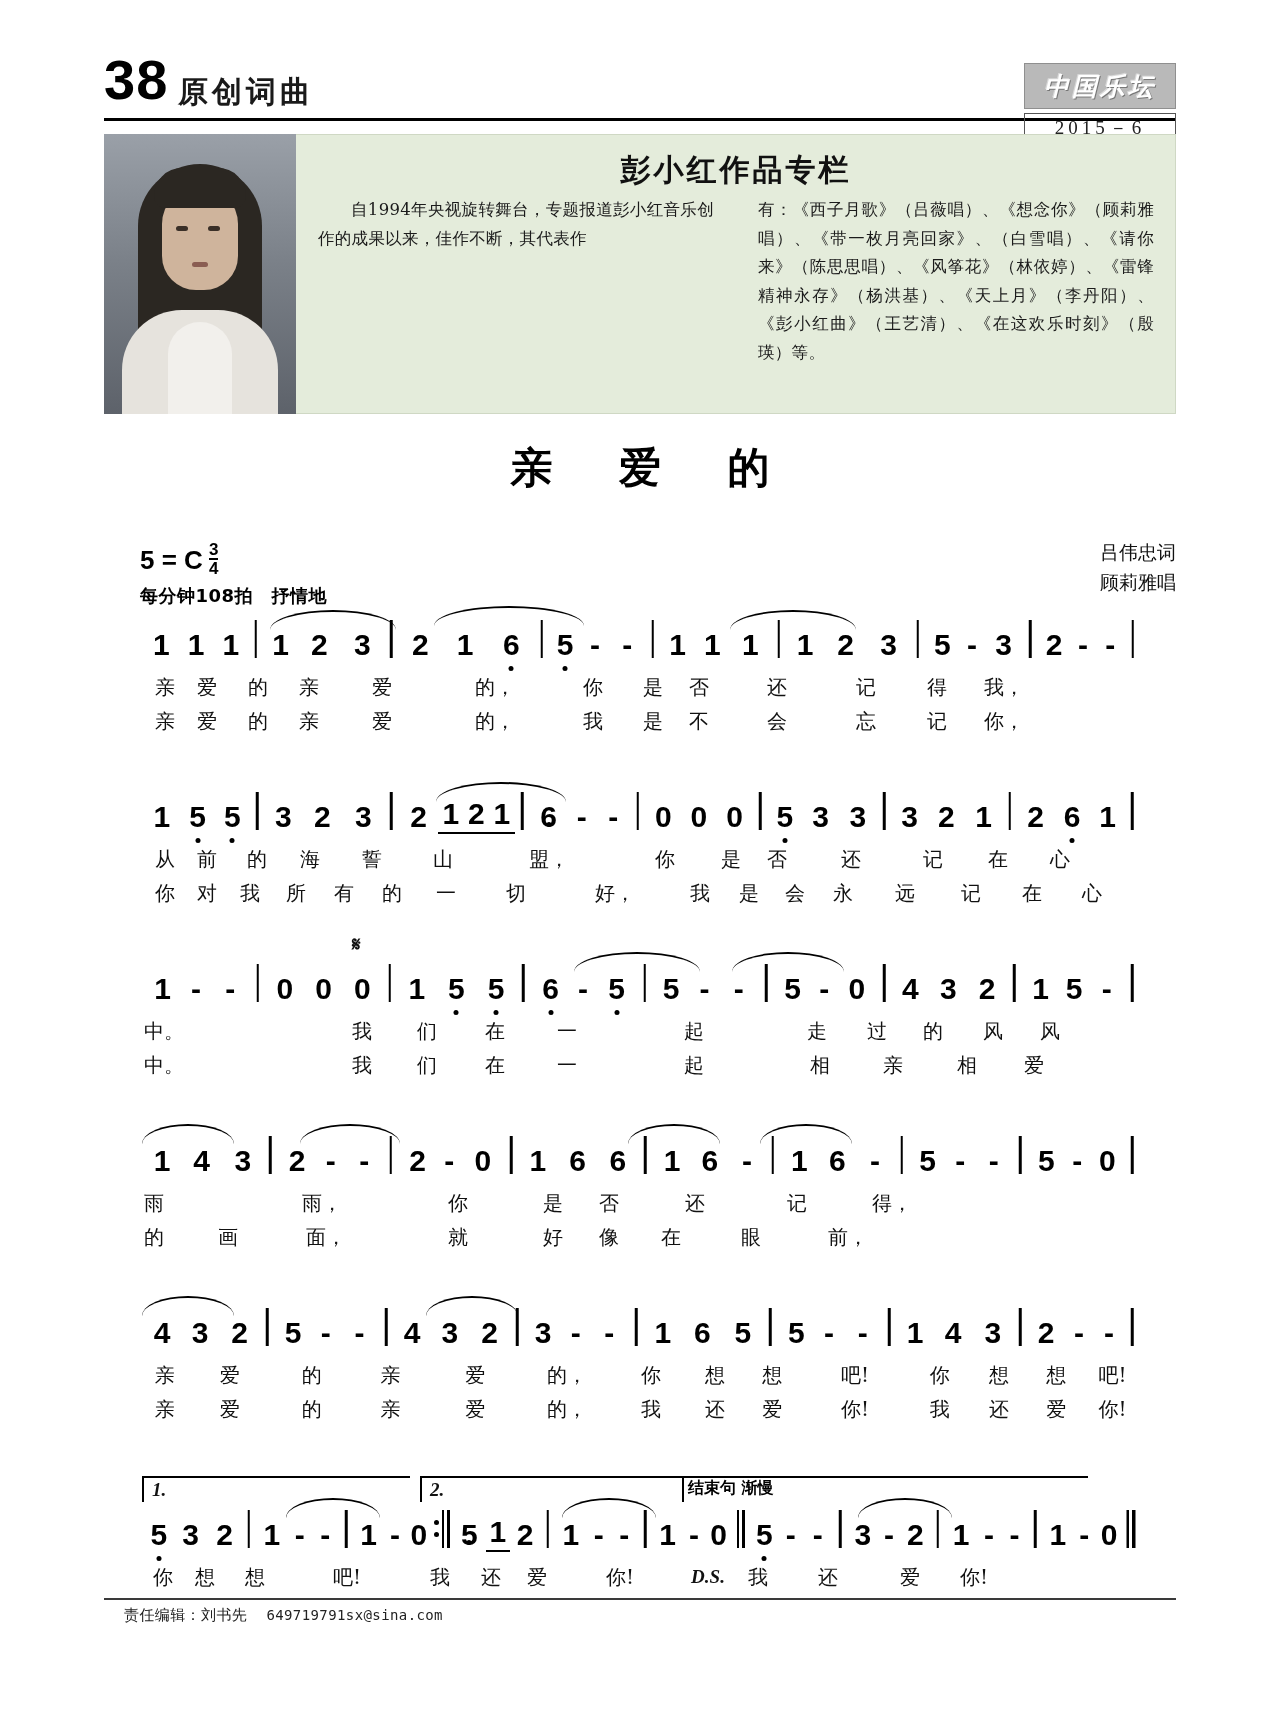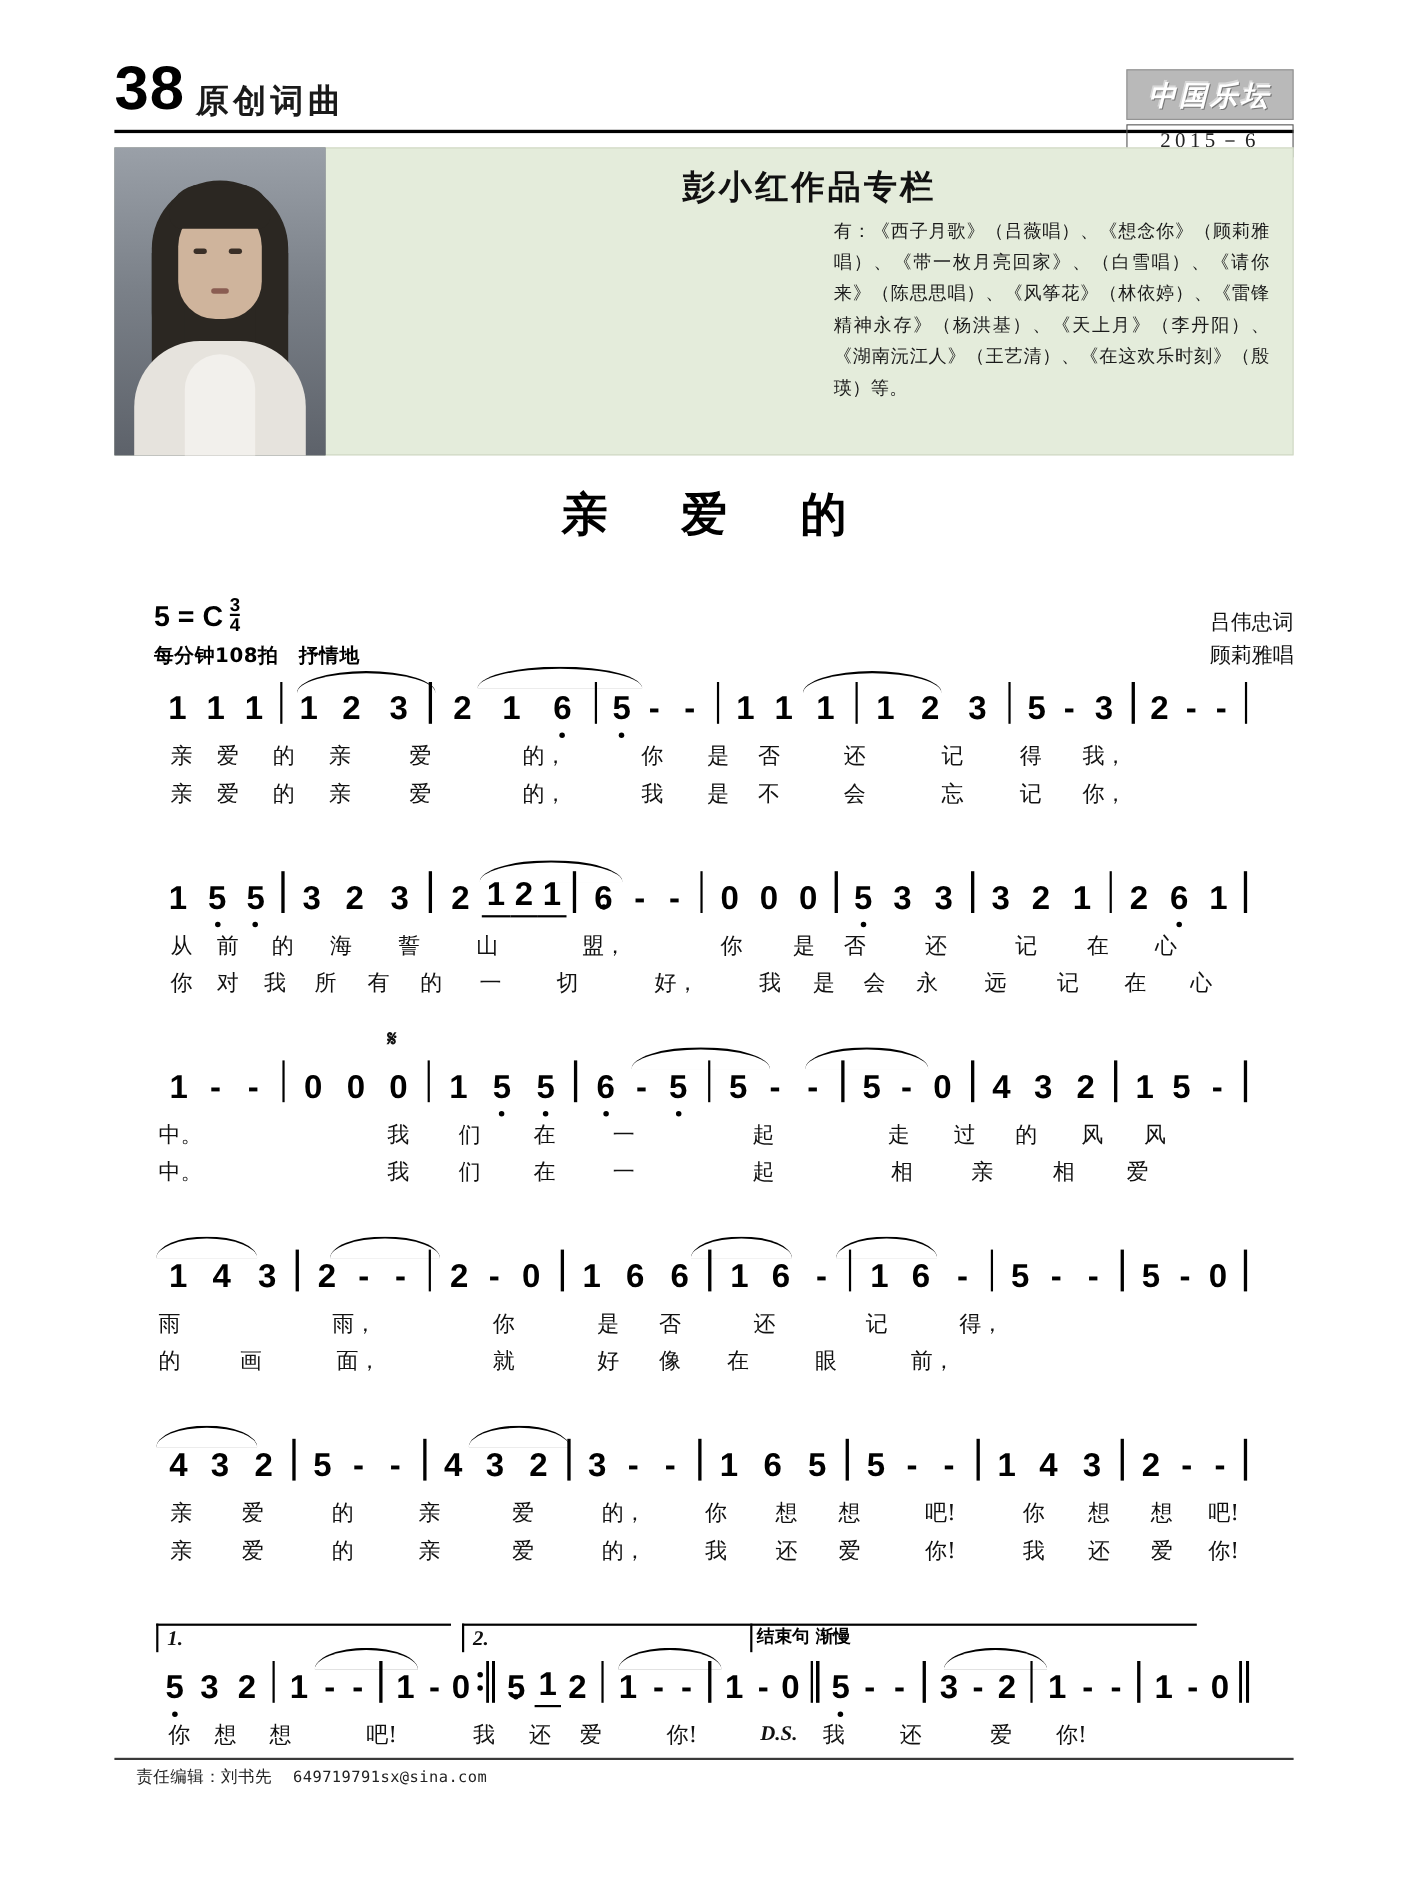--- a/index.html
+++ b/index.html
@@ -247,21 +247,20 @@
     color: #000;
   }
   .credits {
     position: absolute;
     right: 104px; top: 2px;
     text-align: right;
     font-family: Liberation Sans, sans-serif;
     font-size: 19px;
     line-height: 30px;
     color: #111;
-    margin-top: 14px;
   }
 
   
   .score {
     position: absolute;
     left: 140px;
     top: 616px;
     width: 1000px;
   }
   .system {
@@ -463,23 +462,24 @@
   <div class="ph-eye-l"></div>
   <div class="ph-eye-r"></div>
   <div class="ph-mouth"></div>
   <div class="ph-body"></div>
 </div>
 
 <div class="bio-title">彭小红作品专栏</div>
 
 <div class="bio-cols">
   <div class="bio-col">
+    <p class="indent">自1994年央视旋转舞台，专题报道彭小红音乐创作的成果以来，佳作不断，其代表作</p>
   </div>
   <div class="bio-col">
-    <p>有：《西子月歌》（吕薇唱）、《想念你》（顾莉雅唱）、《带一枚月亮回家》、（白雪唱）、《请你来》（陈思思唱）、《风筝花》（林依婷）、《雷锋精神永存》（杨洪基）、《天上月》（李丹阳）、《湖南沅江人》（王艺清）、《在这欢乐时刻》（殷瑛）等。</p>
+    <p>有：《西子月歌》（吕薇唱）、《想念你》（顾莉雅唱）、《带一枚月亮回家》、（白雪唱）、《请你来》（陈思思唱）、《风筝花》（林依婷）、《雷锋精神永存》（杨洪基）、《天上月》（李丹阳）、《彭小红曲》（王艺清）、《在这欢乐时刻》（殷瑛）等。</p>
   </div>
 </div>
 
 <div class="song-title">亲 爱 的</div>
 
 <div class="score-meta">
   <div class="key-sig">
     <span>5 = C</span>
     <span class="time-frac">
       <span class="num">3</span>

